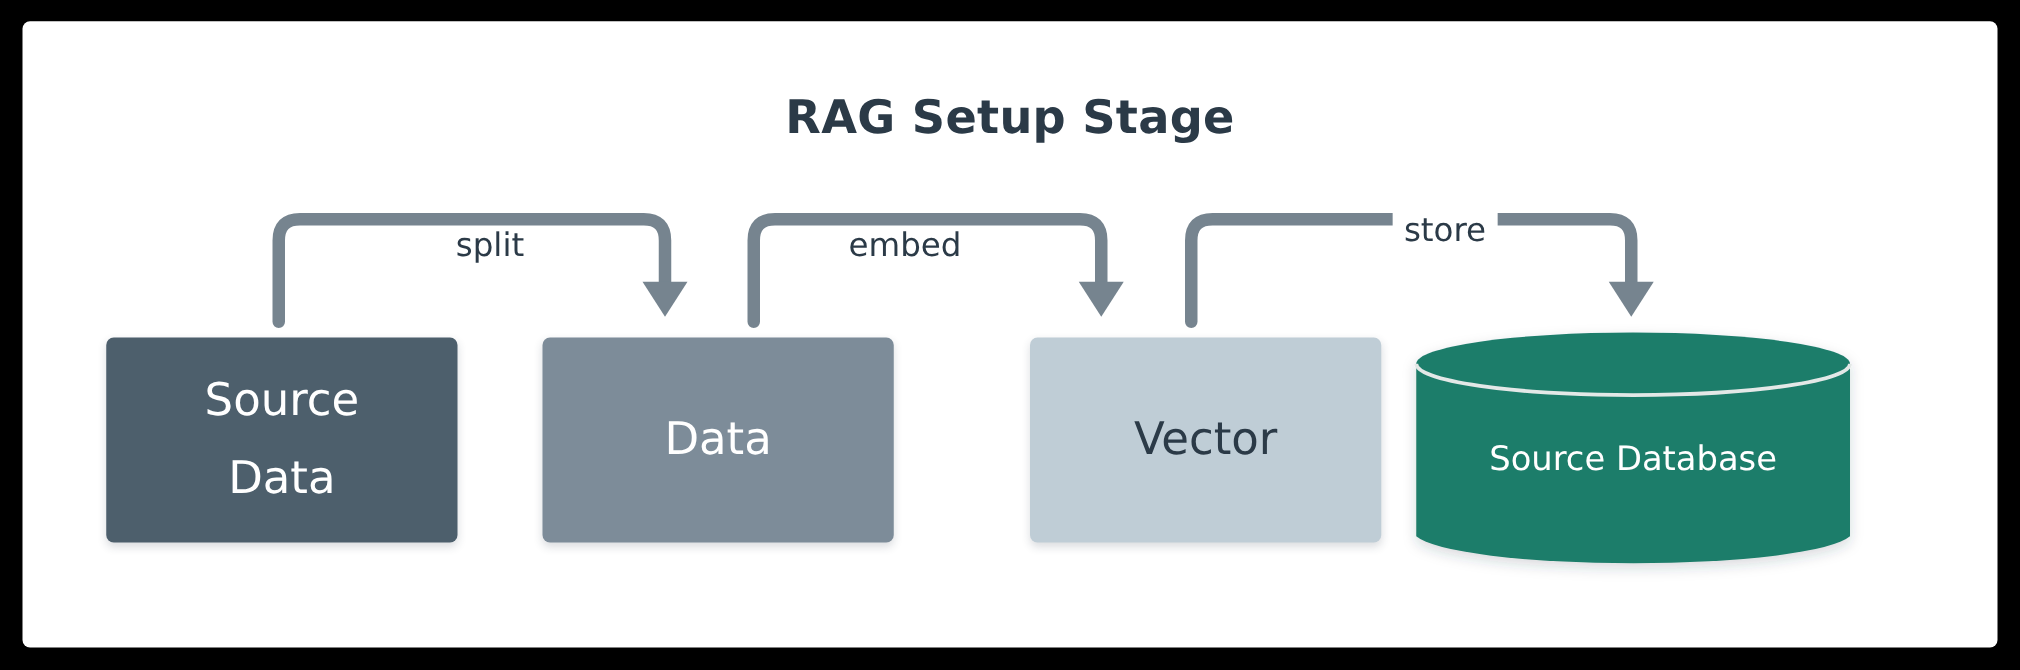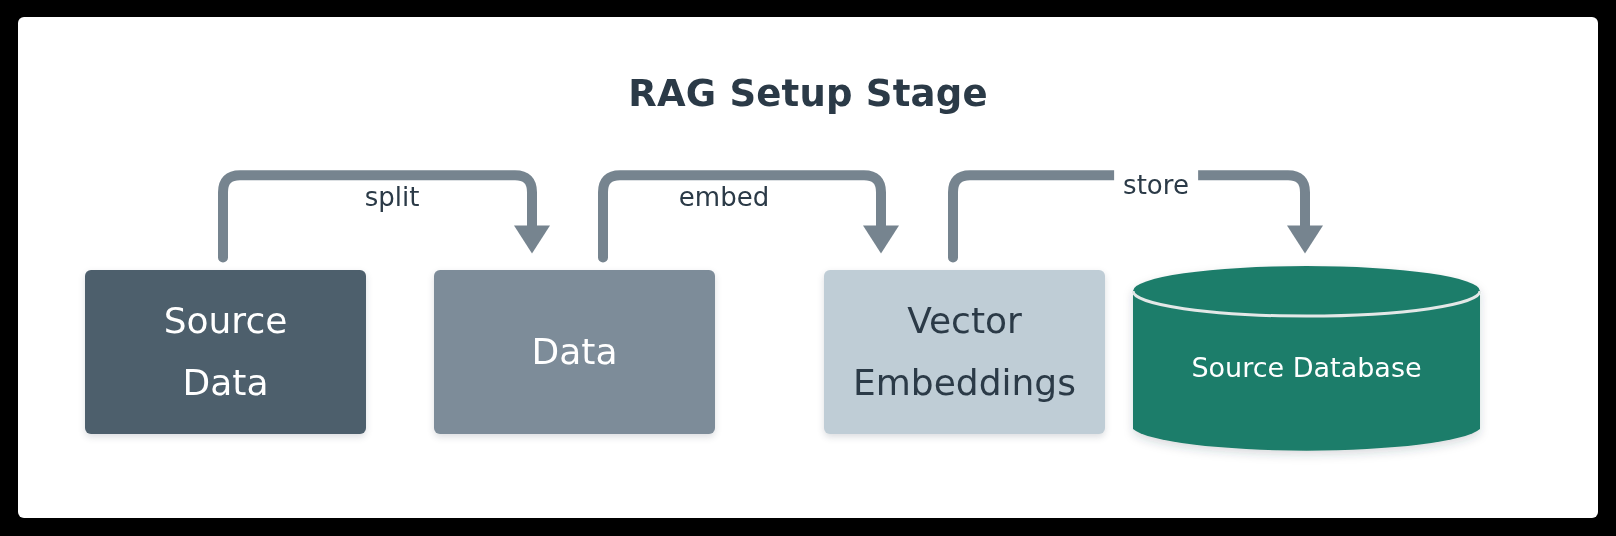--- a/index.html
+++ b/index.html
@@ -144,21 +144,20 @@
       <span class="line1">Source</span>
       <span class="line2">Data</span>
     </div>
 
     <div class="node" id="node-chunks">
       <span class="line1">Data</span>
     </div>
 
     <div class="node" id="node-embed">
       <span class="line1">Vector</span>
-      <span class="line2">Embeddings</span>
     </div>
 
     <div id="node-db">
       <svg width="353" height="190" viewBox="0 0 353 190">
         <defs>
           <filter id="dbshadow" x="-20%" y="-20%" width="140%" height="150%">
             <feDropShadow dx="0" dy="4" stdDeviation="5" flood-color="#283746" flood-opacity="0.18"></feDropShadow>
           </filter>
         </defs>
         <g filter="url(#dbshadow)">

